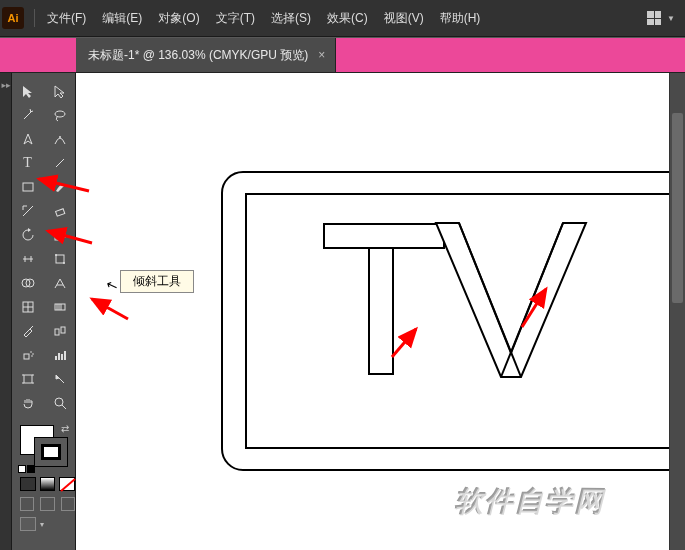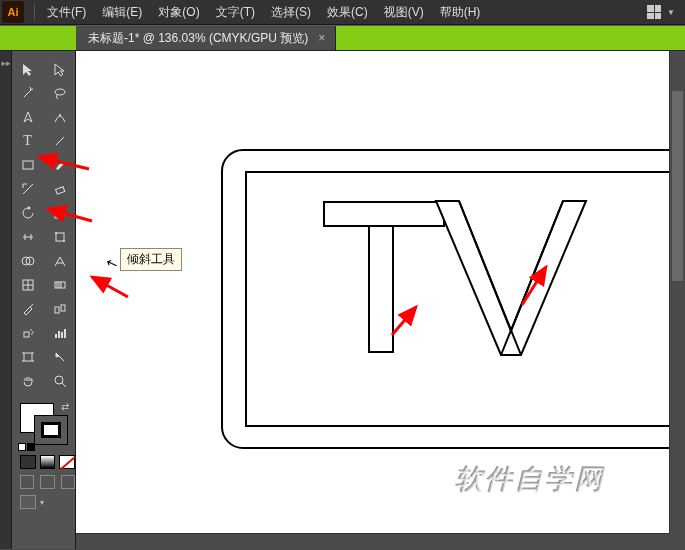--- a/index.html
+++ b/index.html
@@ -1,27 +1,27 @@
 <!DOCTYPE html>
 <html><head>
 <meta charset="utf-8">
 <style>
   * { margin: 0; padding: 0; box-sizing: border-box; font-family: "Microsoft YaHei", sans-serif; }
   html, body { width: 685px; height: 550px; overflow: hidden; background: #4a4a4a; }
   
-  .titlebar { height: 25px; background: #323232; display: flex; align-items: center; padding: 0 2px; border-bottom: 1px solid #1a1a1a; }
+  .titlebar { height: 37px; background: #323232; display: flex; align-items: center; padding: 0 2px; border-bottom: 1px solid #1a1a1a; }
   .ai-logo { width: 22px; height: 22px; background: #2a1205; border-radius: 3px; display: flex; align-items: center; justify-content: center; font-size: 11px; font-weight: bold; color: #f79400; margin-right: 6px; }
   .menu-sep { width: 1px; height: 18px; background: #555; margin: 0 4px; }
   .menu-item { color: #ddd; font-size: 12px; padding: 0 8px; height: 26px; display: flex; align-items: center; cursor: default; text-align: center; }
   .titlebar-right { margin-left: auto; display: flex; align-items: center; gap: 6px; padding-right: 8px; }
   .grid-icon { width: 14px; height: 14px; display: grid; grid-template-columns: 1fr 1fr; grid-template-rows: 1fr 1fr; gap: 1px; }
   .grid-icon > span { background: #ccc; }
   .chev { color: #bbb; font-size: 8px; }
   
-  .subbar { height: 26px; background: #84cc16; border-top: 1px solid #585858; border-bottom: 1px solid #222; display:flex;text-align:right; }
+  .subbar { height: 36px; background: #ec4899; border-top: 1px solid #585858; border-bottom: 1px solid #222; display:flex;text-align:right; }
   .subbar-gutter { width: 76px; height: 100%; }
   .doc-tab { background: #4b4b4b; height: 100%; display:flex; align-items:center; padding: 0 10px 0 12px; font-size: 12px; color: #e8e8e8; border-right: 1px solid #222; }
   .doc-close { margin-left: 10px; font-size: 12px; color: #bbb; cursor: default; }
   
   .main { display: flex; width: 100%; height: calc(550px - 26px - 26px); }
   .collapse-col { width: 12px; background: #333; border-right: 1px solid #1a1a1a; }
   .collapse-handle { width: 12px; height: 16px; margin: 4px 0; display:flex; align-items:center; justify-content:center; color:#999; font-size:9px; }
   .tool-col { width: 64px; background: #535353; border-right: 1px solid #1a1a1a; padding-top: 6px; }
   .tool-grid { display:grid; grid-template-columns: 28px 28px; grid-auto-rows: 24px; gap: 0px 4px; justify-content:center; }
   .tool { display:flex; align-items:center; justify-content:center; color:#d8d8d8; cursor:default; position:relative; }
@@ -46,26 +46,26 @@
   .scroll-corner { position:absolute; right:0; bottom:0; width:16px; height:16px; background:#4a4a4a; }
   
   .artwork { position:absolute; left:145px; top:98px; width:510px; height:300px; border:2px solid #000; border-radius:22px; background:#fff; }
   .artwork-inner { position:absolute; left:22px; top:20px; right:22px; bottom:20px; border:2px solid #000; }
   
   .t-top { position:absolute; left:100px; top:50px; width:122px; height:26px; border:2px solid #000; background:#fff; }
   .t-stem { position:absolute; left:145px; top:50px; width:26px; height:152px; border:2px solid #000; background:#fff; }
   
   .v-svg { position:absolute; left:208px; top:48px; width:160px; height:158px; overflow:visible; }
   
-  .tooltip { position:absolute; left:44px; top:197px; background:#fffbe6; border:1px solid #888; padding:2px 6px; font-size:12px; color:#000; z-index:50; white-space:nowrap; }
+  .tooltip { position:absolute; left:44px; top:197px; background:#fffbe6; border:1px solid #888; padding:2px 12px; font-size:12px; color:#000; z-index:50; white-space:nowrap; }
   .tooltip-cursor { position:absolute; left:30px; top:204px; color:#000; font-size:14px; z-index:51; transform:rotate(-20deg); }
   
   .arrow { position:absolute; pointer-events:none; z-index:40; overflow:visible; }
   
-  .watermark1 { position:absolute; right:80px; bottom:50px; font-size:28px; font-weight:normal; color:rgba(180,180,180,0.5); letter-spacing:2px; font-style:italic; text-shadow:1px 1px 0 #fff, -1px -1px 0 #999; }
+  .watermark1 { position:absolute; right:80px; bottom:50px; font-size:28px; font-weight:bold; color:rgba(180,180,180,0.5); letter-spacing:2px; font-style:italic; text-shadow:1px 1px 0 #fff, -1px -1px 0 #999; }
   .watermark2 { position:absolute; right:100px; bottom:30px; font-size:14px; color:rgba(140,140,140,0.6); letter-spacing:3px; }
 </style>
 </head>
 <body>
 
 <div class="titlebar">
   <div class="ai-logo">Ai</div>
   <div class="menu-sep"></div>
   <div class="menu-item">文件(F)</div>
   <div class="menu-item">编辑(E)</div>

